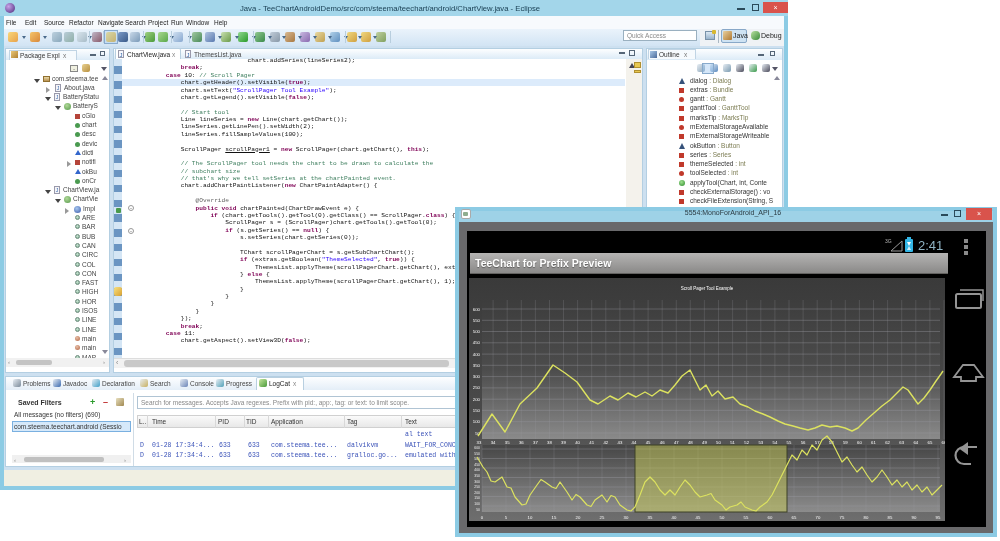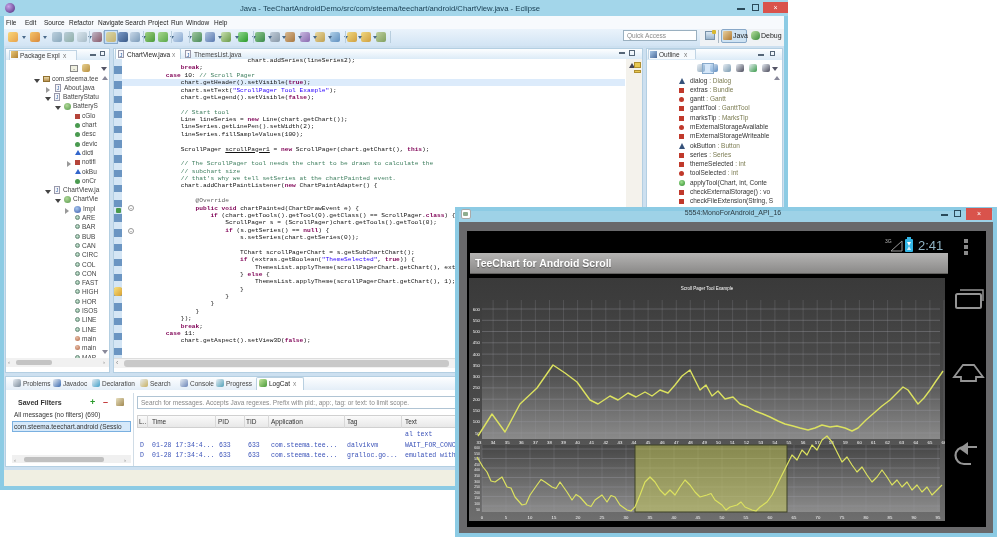--- a/index.html
+++ b/index.html
@@ -322,21 +322,21 @@
     </svg>
 <div style="left:905px;top:239px;width:8px;height:13px;background:#33b5e5;border-radius:1px;"></div>
 <div style="left:907px;top:237px;width:4px;height:2px;background:#33b5e5;"></div>
 <div style="left:907px;top:242px;width:0;height:0;border-left:2px solid transparent;border-right:2px solid transparent;border-top:4px solid #fff;"></div>
 <div style="left:907px;top:246px;width:0;height:0;border-left:2px solid transparent;border-right:2px solid transparent;border-bottom:4px solid #fff;opacity:.8;"></div>
 <div style="left:918px;top:238px;font-size:13px;color:#8fb3c4;font-family:'Liberation Sans',sans-serif;">2:41</div>
 <div style="left:964px;top:239px;width:4px;height:4px;background:#8a8a8a;"></div>
 <div style="left:964px;top:245px;width:4px;height:4px;background:#8a8a8a;"></div>
 <div style="left:964px;top:251px;width:4px;height:4px;background:#8a8a8a;"></div>
 <div style="left:470px;top:253px;width:478px;height:21px;background:linear-gradient(#b5b4b3,#8a8988);border-bottom:1px solid #62615f;"></div>
-<div style="left:475px;top:257px;font-size:10.5px;font-weight:bold;color:#fff;white-space:nowrap;text-shadow:0 1px 1px rgba(0,0,0,.4);">TeeChart for Android Scroll</div>
+<div style="left:475px;top:257px;font-size:10.5px;font-weight:bold;color:#fff;white-space:nowrap;text-shadow:0 1px 1px rgba(0,0,0,.4);">TeeChart for Prefix Preview</div>
 <svg style="position:absolute;left:469px;top:278px;" width="476" height="243" font-family="Liberation Sans,sans-serif">
       <defs>
         <linearGradient id="bg" x1="0" y1="0" x2="0" y2="1">
           <stop offset="0" stop-color="#3a3a3a"></stop>
           <stop offset="0.55" stop-color="#4a4a4a"></stop>
           <stop offset="1" stop-color="#6e6e6e"></stop>
         </linearGradient>
         <linearGradient id="pg" x1="0" y1="0" x2="0" y2="1">
           <stop offset="0" stop-color="#3d3d3d"></stop>
           <stop offset="0.5" stop-color="#4c4c4c"></stop>

